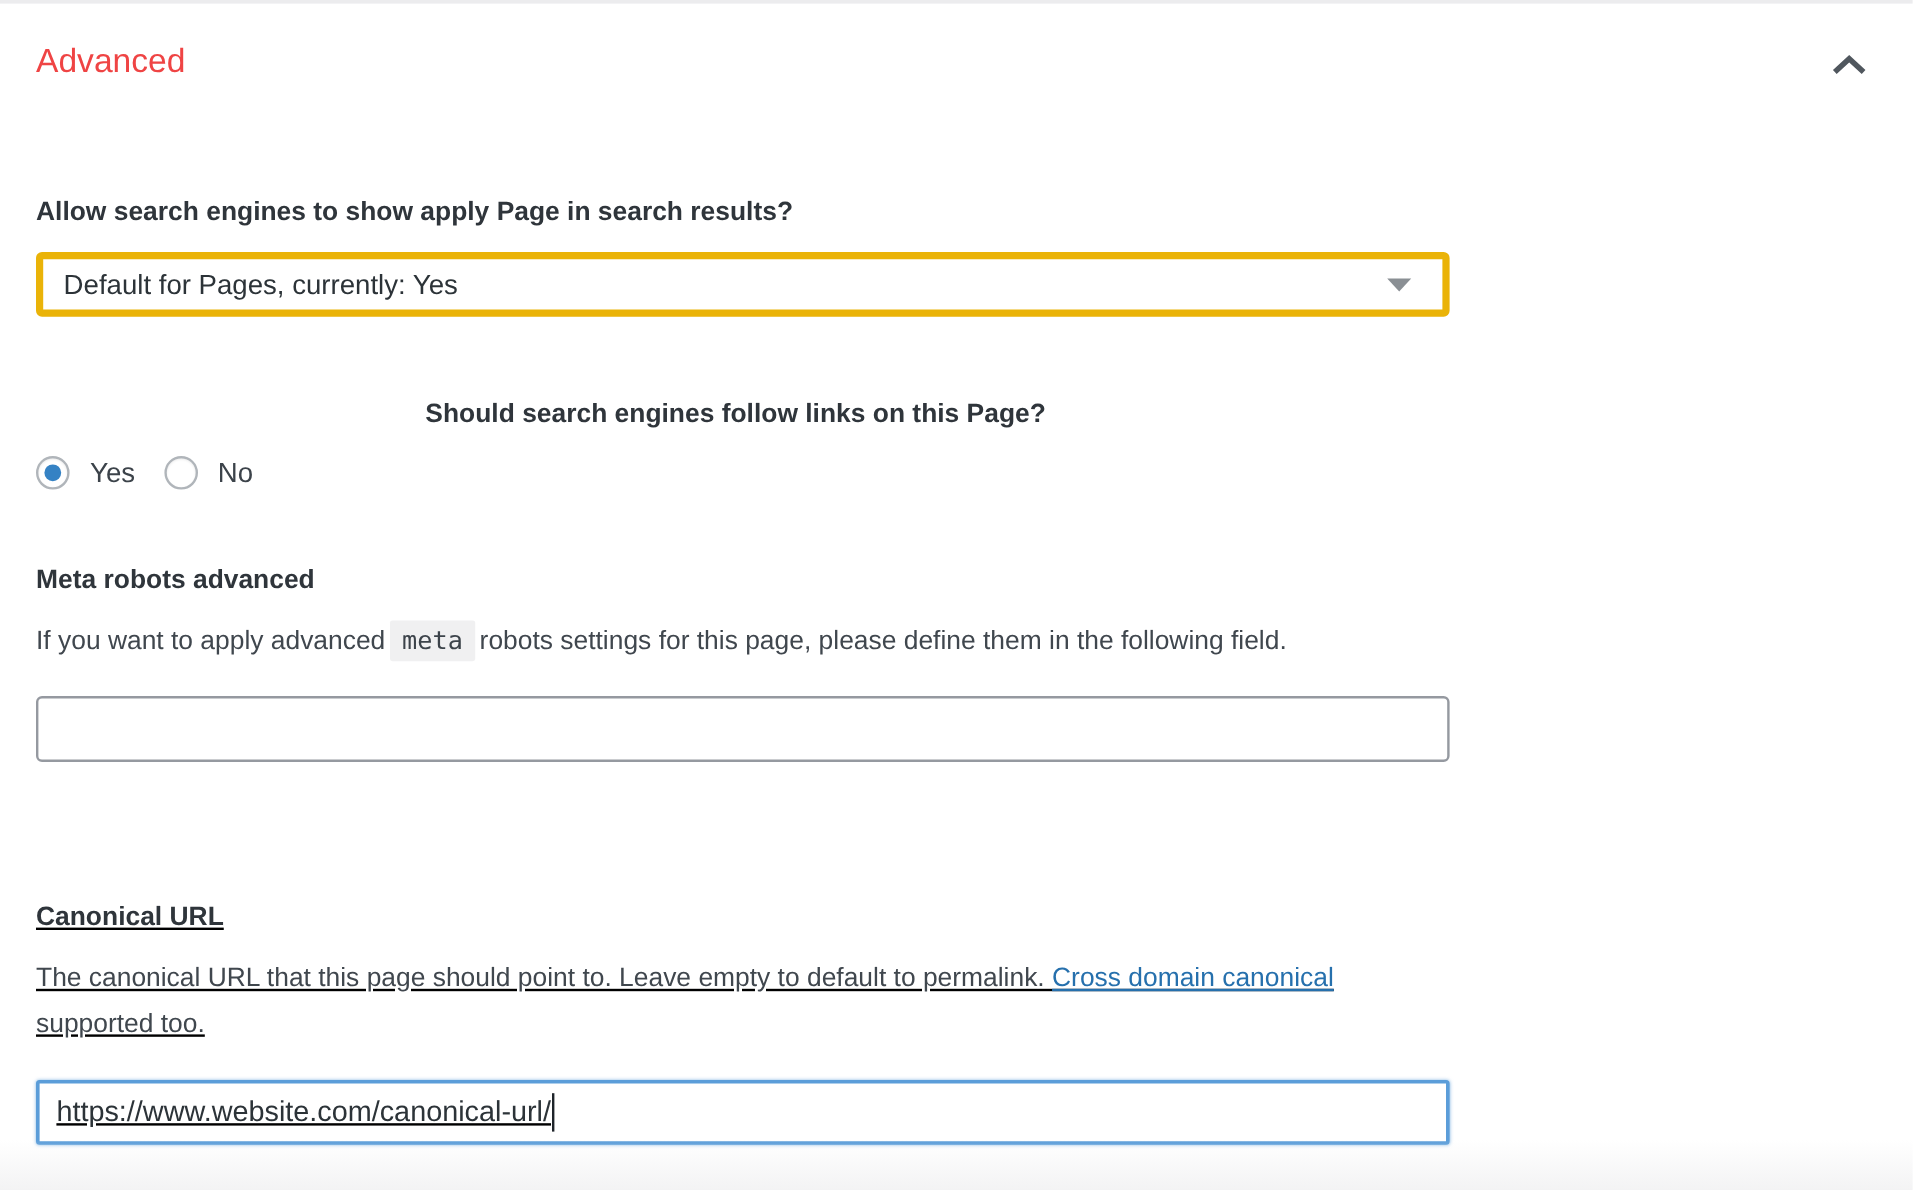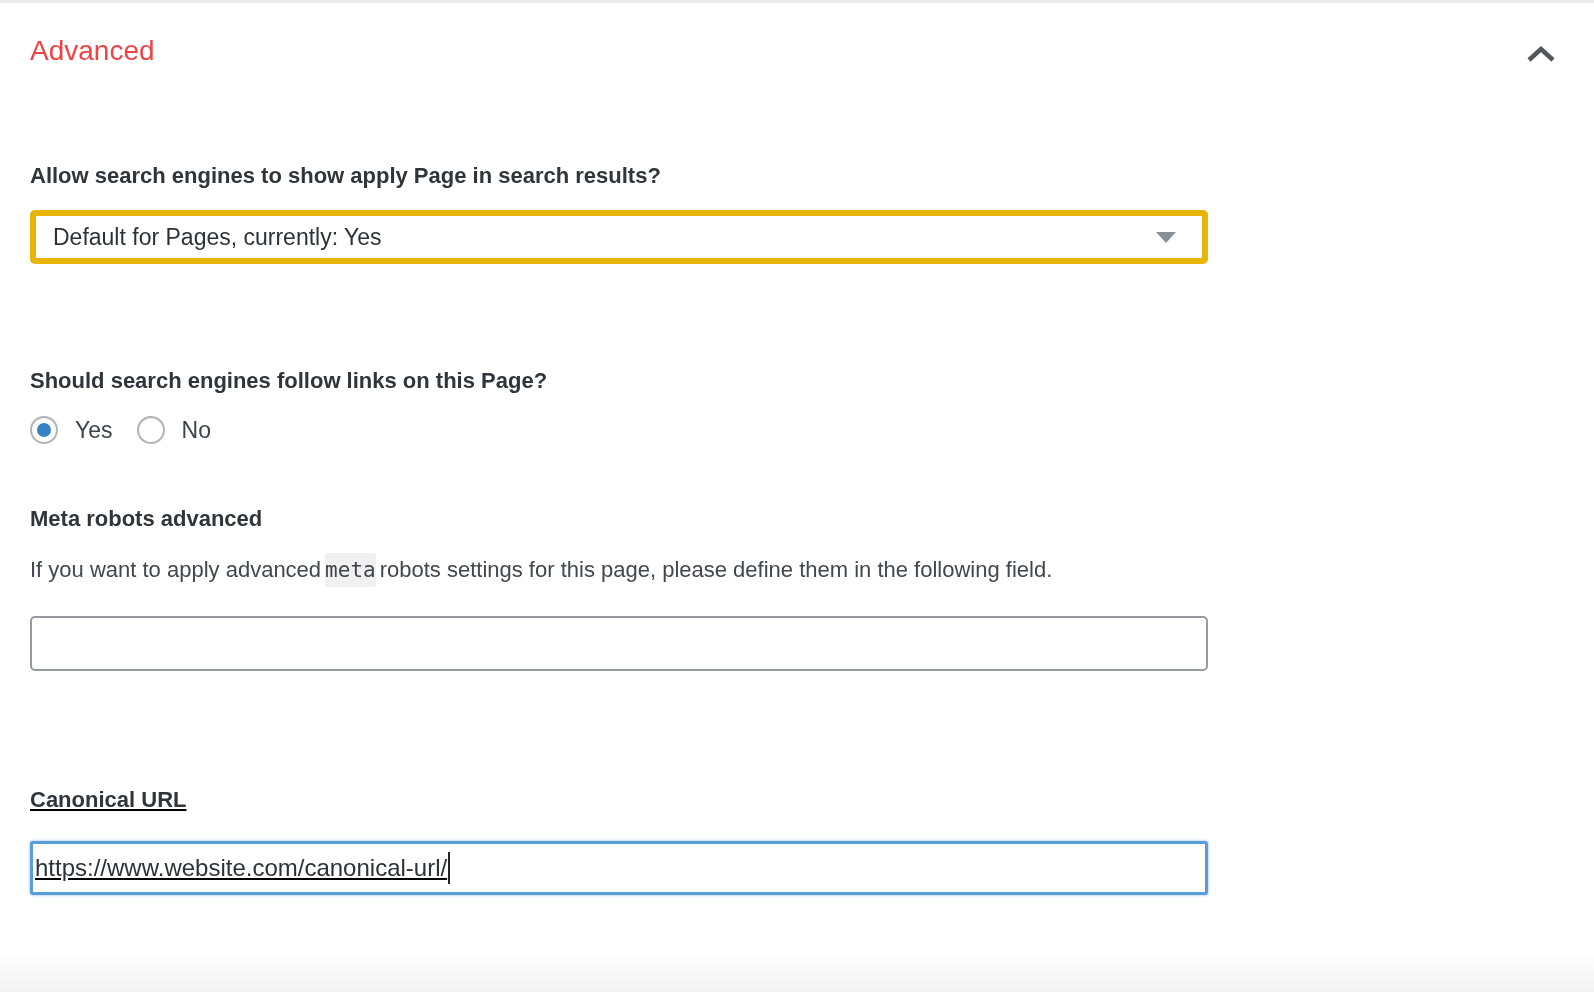--- a/index.html
+++ b/index.html
@@ -65,21 +65,21 @@
   .select-value {
     font-size: 23px;
     color: #2c3338;
   }
   .select-arrow {
     width: 0; height: 0;
     border-left: 10px solid transparent;
     border-right: 10px solid transparent;
     border-top: 11px solid #8a8f94;
   }
-  .section-follow { margin-top: 104px; }
+  .section-follow { margin-top: 68px; text-align: center; }
   .radio-row {
     margin-top: 22px;
     display: flex;
     align-items: center;
     gap: 24px;
   }
   .radio-item {
     display: flex;
     align-items: center;
     gap: 17px;
@@ -112,21 +112,21 @@
     font-size: 22px;
     color: #40474e;
     line-height: 38px;
     max-width: 1140px;
   }
   .code-chip {
     font-family: "DejaVu Sans Mono", monospace;
     font-size: 21px;
     color: #3c434a;
     background: #f0f0f1;
-    padding: 5px 0;
+    padding: 5px 10px;
     border-radius: 2px;
     margin: 0 4px;
   }
   .text-input {
     display: block;
     margin-top: 27px;
     width: 1178px;
     height: 55px;
     border: 2px solid #9599a0;
     border-radius: 5px;
@@ -146,21 +146,21 @@
   .fake-input-focused {
     margin-top: 28px;
     width: 1178px;
     height: 54px;
     border: 3px solid #5b9dd9;
     border-radius: 3px;
     background: #ffffff;
     box-shadow: 0 0 3px rgba(91,157,217,0.75);
     display: flex;
     align-items: center;
-    padding: 0 2px;
+    padding: 0 14px;
     cursor: text;
   }
   .fake-input-text {
     font-size: 24px;
     color: #2c3338;
     white-space: pre;
   }
   .caret {
     display: inline-block;
     width: 2px;
@@ -219,20 +219,21 @@
     </div>
 
     <div class="section-metarobots">
       <label class="field-label">Meta robots advanced</label>
       <p class="field-desc"><span>If you want to apply advanced</span><span class="code-chip">meta</span><span>robots settings for this page, please define them in the following field.</span></p>
       <input class="text-input" type="text" value="" style="">
     </div>
 
     <div class="section-canonical">
       <label class="field-label">Canonical URL</label>
+      <p class="field-desc"><span>The canonical URL that this page should point to. Leave empty to default to permalink. </span><a class="inline-link">Cross domain canonical</a><span> supported too.</span></p>
       <div class="fake-input-focused">
         <span class="fake-input-text">https://www.website.com/canonical-url/</span>
         <span class="caret"></span>
       </div>
     </div>
 
   </div>
 
   <div class="bottom-fade"></div>
 </div>

